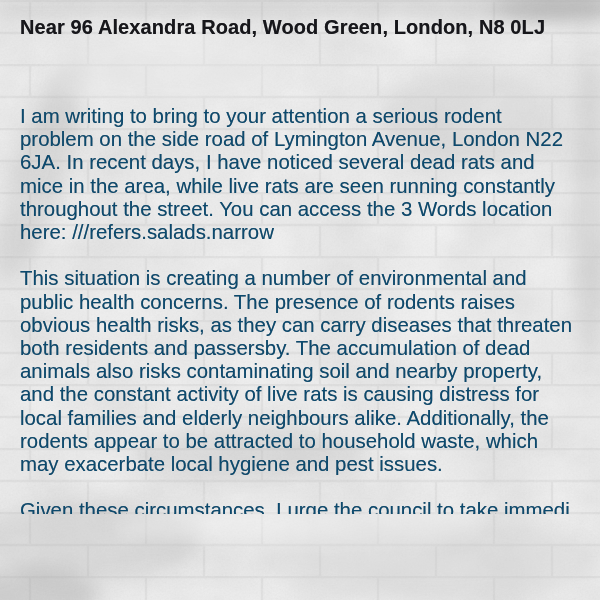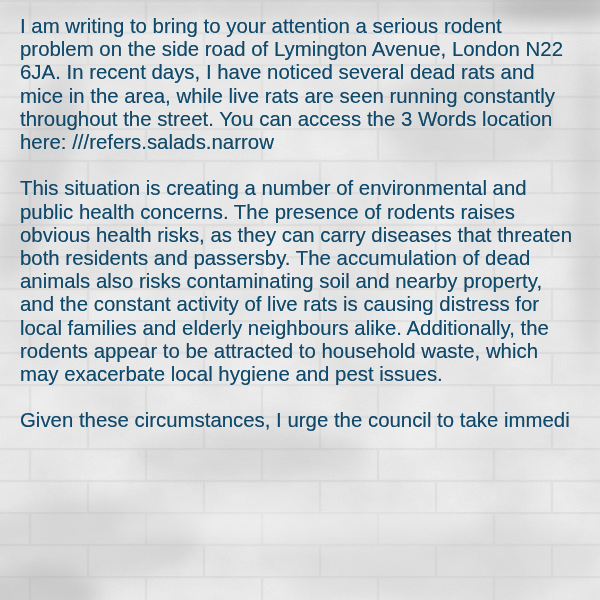--- a/index.html
+++ b/index.html
@@ -93,20 +93,21 @@
       <ellipse cx="250" cy="455" rx="120" ry="26" fill="#ababab" opacity="0.25"></ellipse>
       <ellipse cx="90" cy="540" rx="110" ry="40" fill="#b0b0b0" opacity="0.3"></ellipse>
       <ellipse cx="30" cy="595" rx="70" ry="26" fill="#9a9a9a" opacity="0.35"></ellipse>
       <ellipse cx="430" cy="560" rx="170" ry="40" fill="#c9c9c9" opacity="0.35"></ellipse>
       <ellipse cx="300" cy="525" rx="180" ry="18" fill="#efefef" opacity="0.45"></ellipse>
       <ellipse cx="170" cy="70" rx="120" ry="35" fill="#e8e8e8" opacity="0.4"></ellipse>
     </g>
   </svg>
 
   <div class="text-overlay">
+    <h1 class="report-title">Near 96 Alexandra Road, Wood Green, London, N8 0LJ</h1>
 
     <p class="report-par">I am writing to bring to your attention a serious rodent problem on the side road of Lymington Avenue, London N22 6JA. In recent days, I have noticed several dead rats and mice in the area, while live rats are seen running constantly throughout the street. You can access the 3 Words location here: ///refers.salads.narrow</p>
 
     <p class="report-par">This situation is creating a number of environmental and public health concerns. The presence of rodents raises obvious health risks, as they can carry diseases that threaten both residents and passersby. The accumulation of dead animals also risks contaminating soil and nearby property, and the constant activity of live rats is causing distress for local families and elderly neighbours alike. Additionally, the rodents appear to be attracted to household waste, which may exacerbate local hygiene and pest issues.</p>
 
     <p class="report-par last">Given these circumstances, I urge the council to take immedi</p>
   </div>
 
 </div>
 

